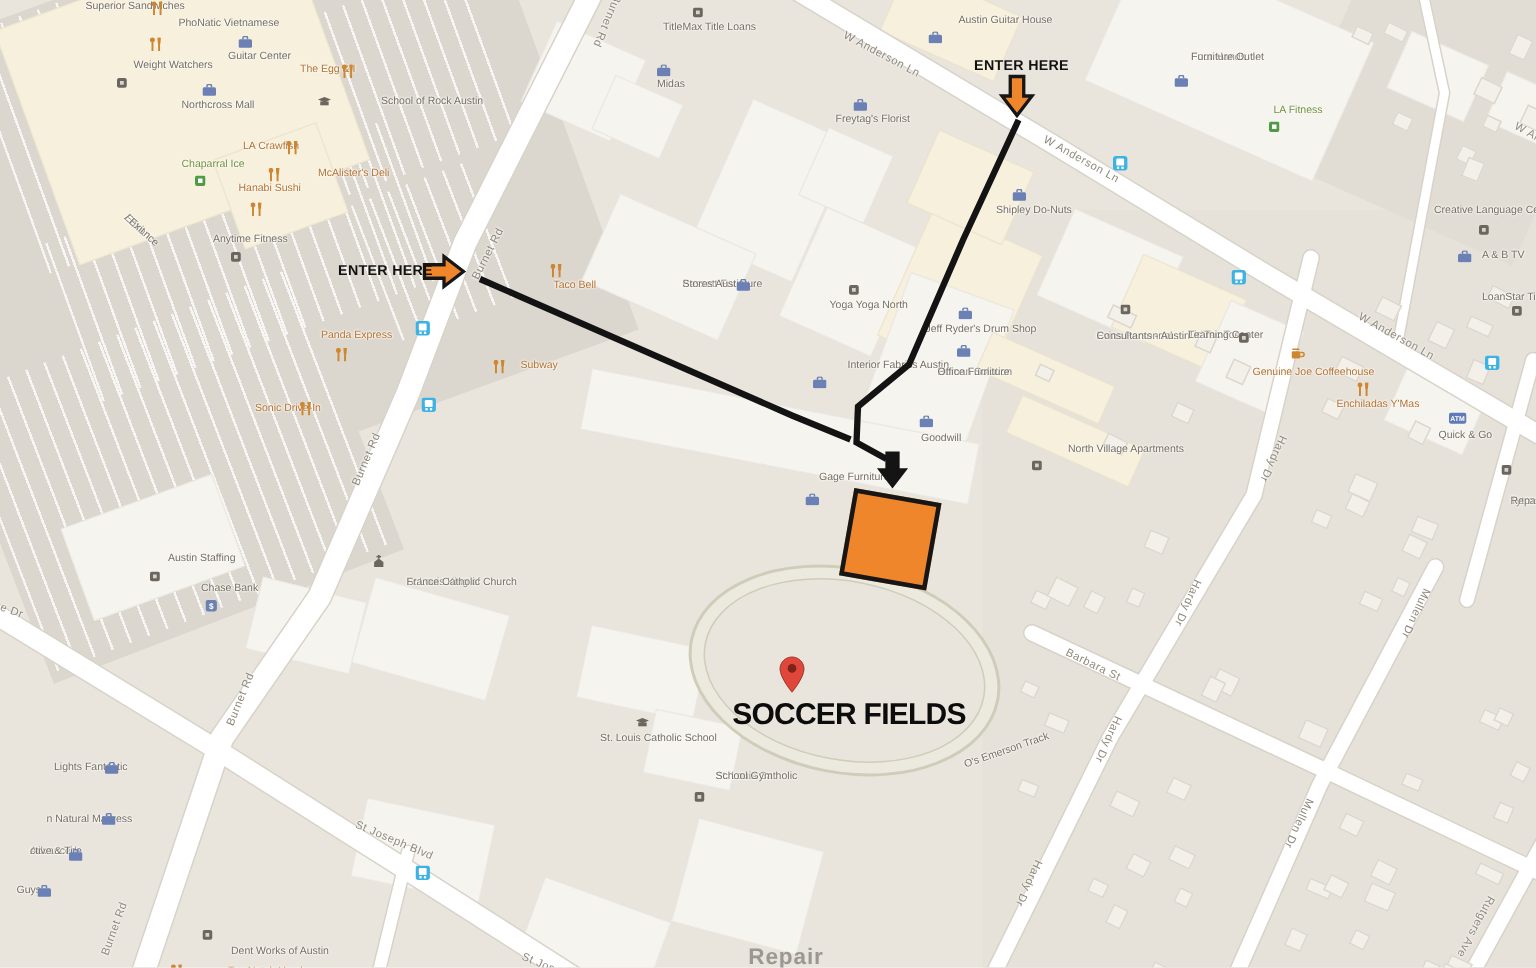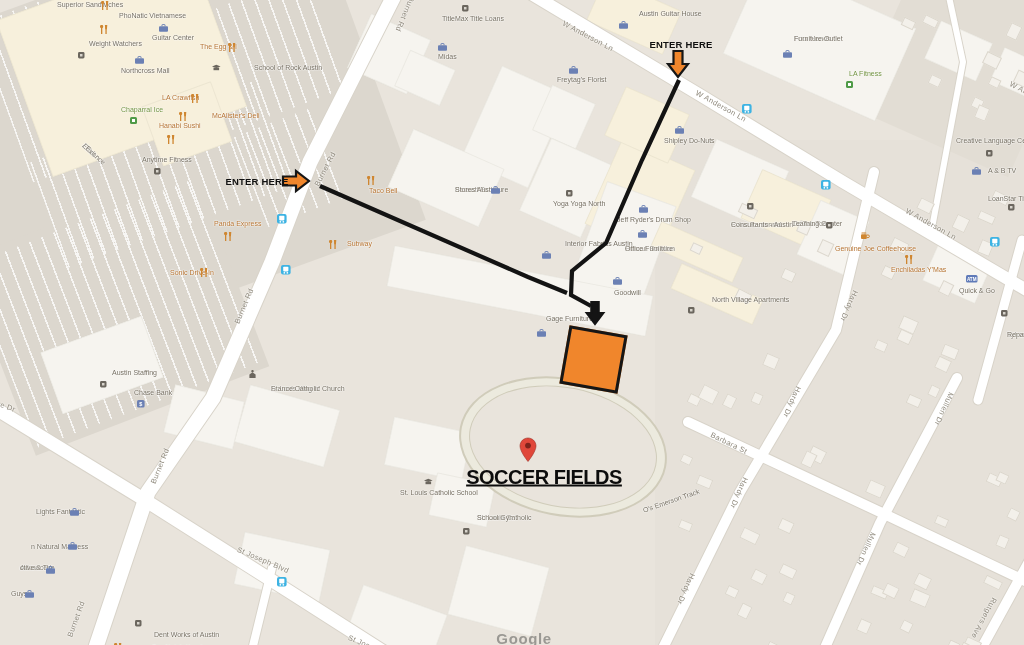--- a/index.html
+++ b/index.html
@@ -779,16 +779,16 @@
         </svg>
       </div>
     <div id="pin" style="left: 519px; top: 437px; line-height: 0;">
         <svg width="18" height="26" viewBox="0 0 18 26">
           <path d="M9 1C4.6 1 1 4.6 1 9c0 5.8 8 15.5 8 15.5S17 14.8 17 9c0-4.4-3.6-8-8-8z" fill="#e0473a" stroke="#9c2f25" stroke-width=".6"></path>
           <circle cx="9" cy="8.6" r="2.9" fill="#7e231b"></circle>
         </svg>
       </div>
     <div class="enter" id="eh1" style="left: 257px; top: 181px; transform: translate(-50%, -50%);">ENTER HERE</div>
     <div class="enter" id="eh2" style="left: 681px; top: 44px; transform: translate(-50%, -50%);">ENTER HERE</div>
-    <div id="soccer" style="left: 544px; top: 477px; transform: translate(-50%, -50%); text-decoration: underline;">SOCCER FIELDS</div>
-    <div id="watermark" style="left: 524px; top: 638px; transform: translate(-50%, -50%);">Google</div>
+    <div id="soccer" style="left: 566px; top: 477px; transform: translate(-50%, -50%);">SOCCER FIELDS</div>
+    <div id="watermark" style="left: 524px; top: 638px; transform: translate(-50%, -50%);">Repair</div>
   </div>
 </div>
 
 </body></html>

